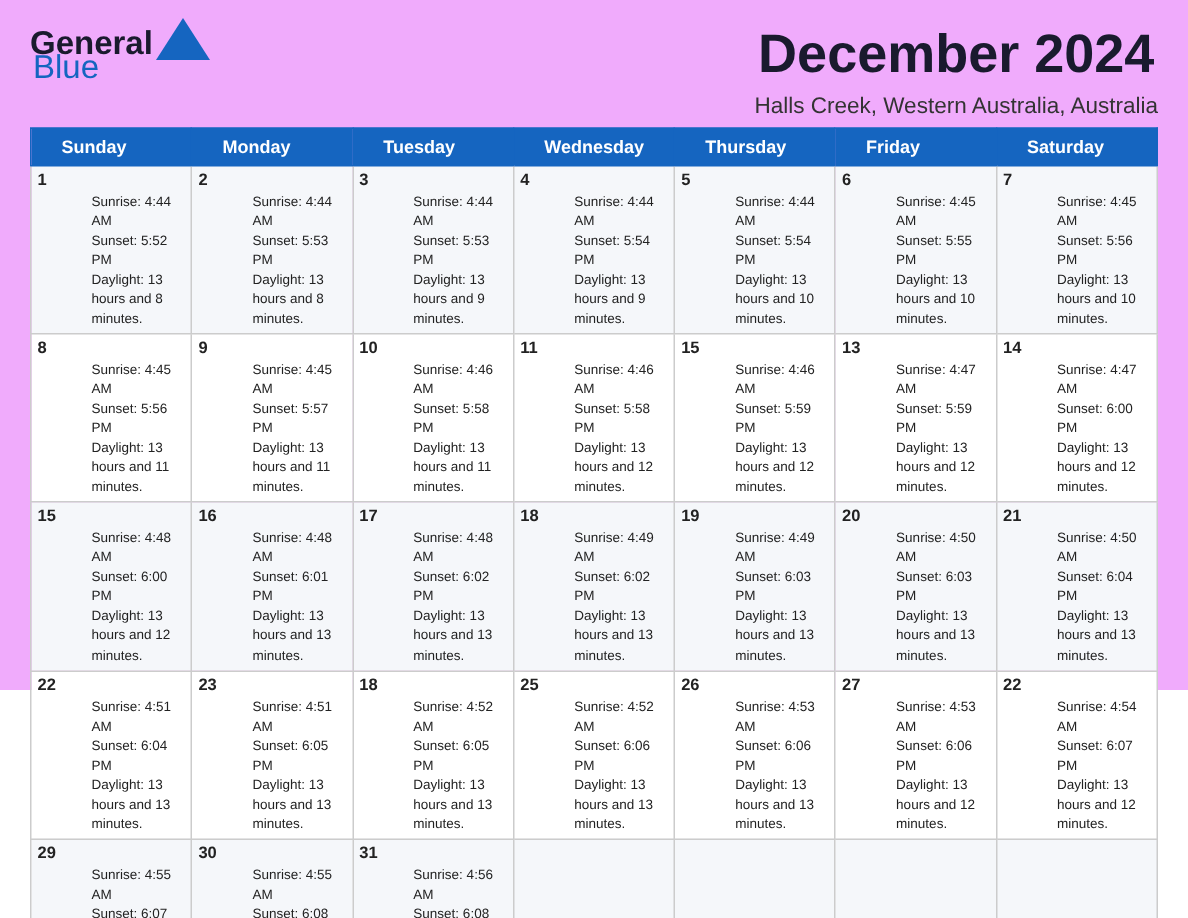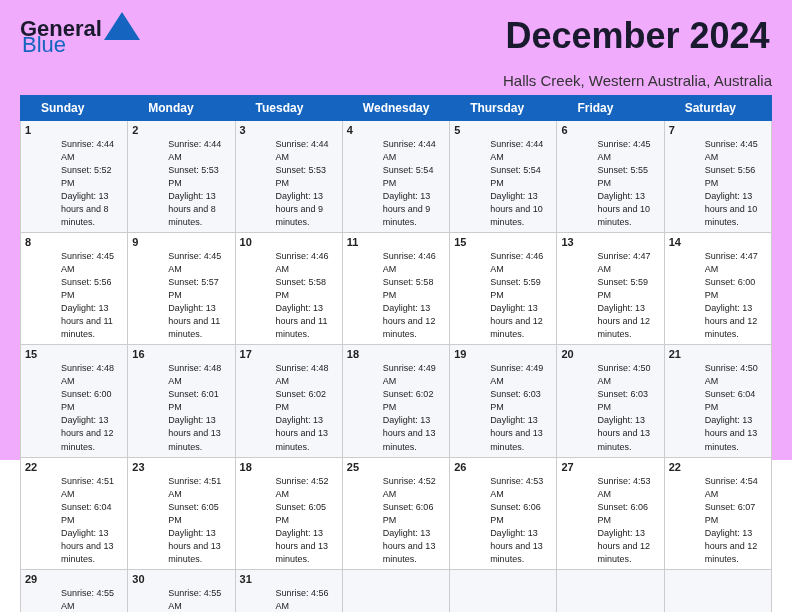--- a/index.html
+++ b/index.html
@@ -33,21 +33,21 @@
     }
     .month-title {
       font-size: 36px;
       font-weight: bold;
       color: #1a1a2e;
       line-height: 1.1;
     }
     .location-title {
       font-size: 15px;
       color: #333;
-      margin-top: 16px;
+      margin-top: 6px;
     }
     .calendar {
       width: 100%;
       border-collapse: collapse;
       table-layout: fixed;
     }
     .calendar thead th {
       background: #1565c0;
       color: #fff;
       font-size: 12px;

